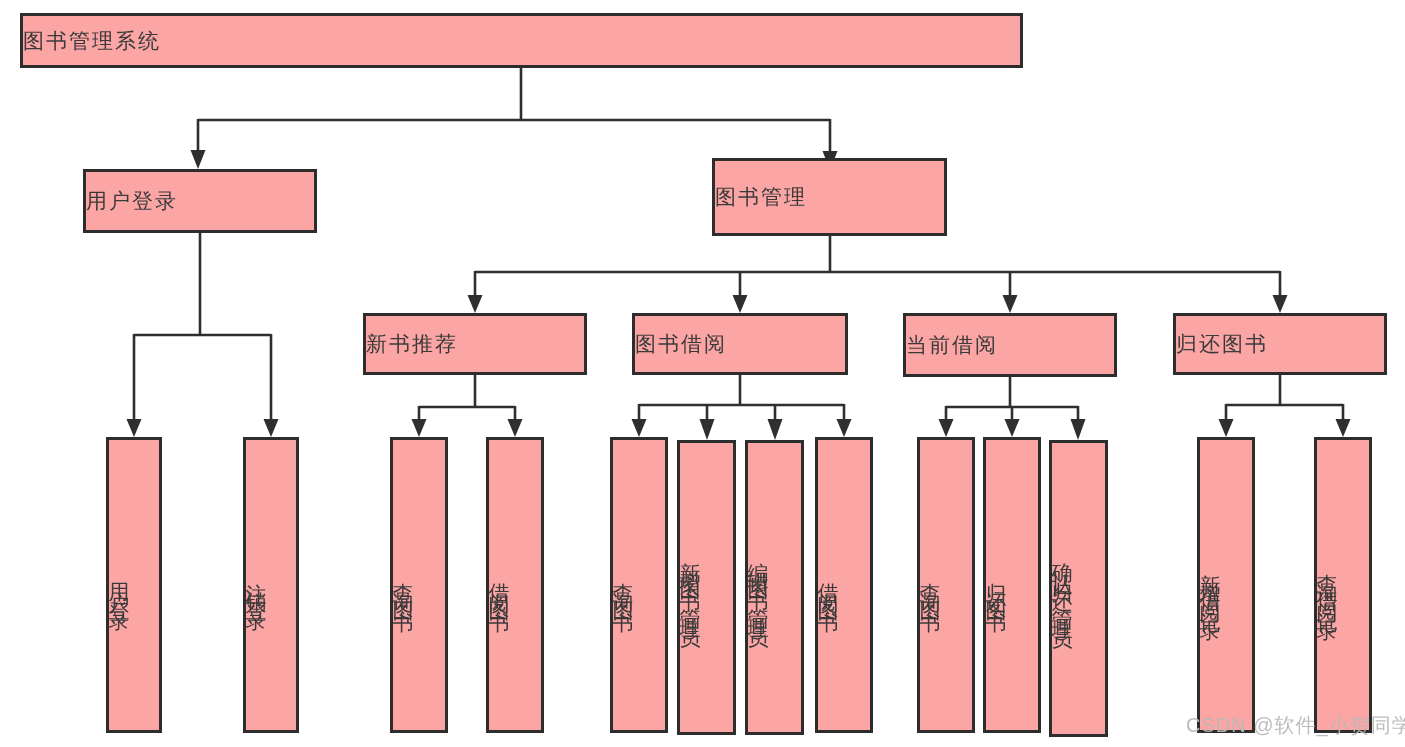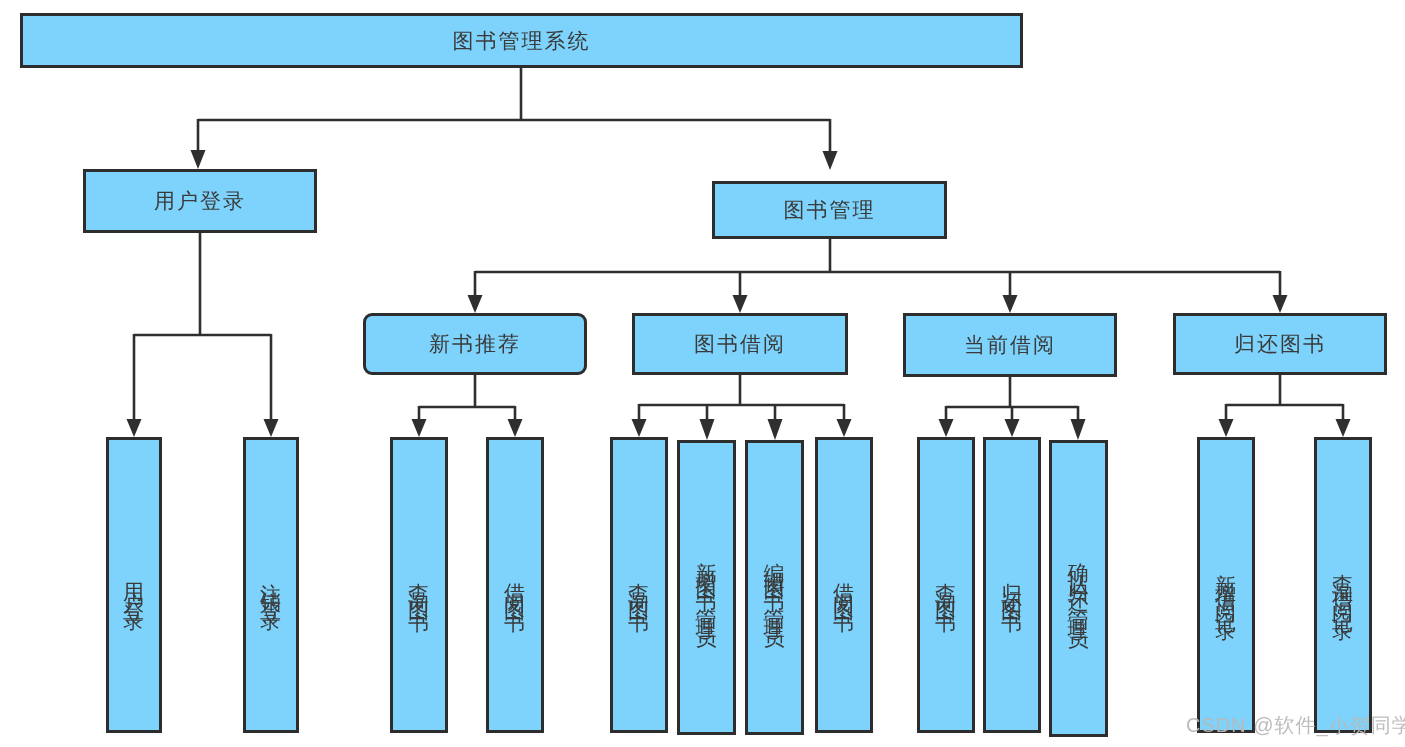--- a/index.html
+++ b/index.html
@@ -16,24 +16,23 @@
     position: absolute;
     left: 0; top: 0;
     width: 1405px; height: 747px;
     pointer-events: none;
     z-index: 0;
   }
   .box {
     position: absolute;
     box-sizing: border-box;
     border: 3px solid #2d2d2d;
-    background: #7dd3fc;
+    background: #fca5a5;
     display: flex;
     align-items: center;
-    justify-content: center;
     font-size: 21px;
     letter-spacing: 2px;
     z-index: 1;
     white-space: nowrap;
   }
   .vbox .vlabel {
     writing-mode: vertical-rl;
     text-orientation: mixed;
     letter-spacing: 0.45em;
     line-height: 1;
@@ -122,25 +121,25 @@
     </g>
   </svg>
 
   <div class="box" style="left:20px; top:13px; width:1003px; height:55px;">
     <span>图书管理系统</span>
   </div>
 
   <div class="box" style="left:83px; top:169px; width:234px; height:64px;">
     <span>用户登录</span>
   </div>
-  <div class="box" style="left:712px; top:181px; width:235px; height:58px;">
+  <div class="box" style="left:712px; top:158px; width:235px; height:78px;">
     <span>图书管理</span>
   </div>
 
-  <div class="box" style="left:363px; top:313px; width:224px; height:62px;border-radius:9px;">
+  <div class="box" style="left:363px; top:313px; width:224px; height:62px;">
     <span>新书推荐</span>
   </div>
   <div class="box" style="left:632px; top:313px; width:216px; height:62px;">
     <span>图书借阅</span>
   </div>
   <div class="box" style="left:903px; top:313px; width:214px; height:64px;">
     <span>当前借阅</span>
   </div>
   <div class="box" style="left:1173px; top:313px; width:214px; height:62px;">
     <span>归还图书</span>

